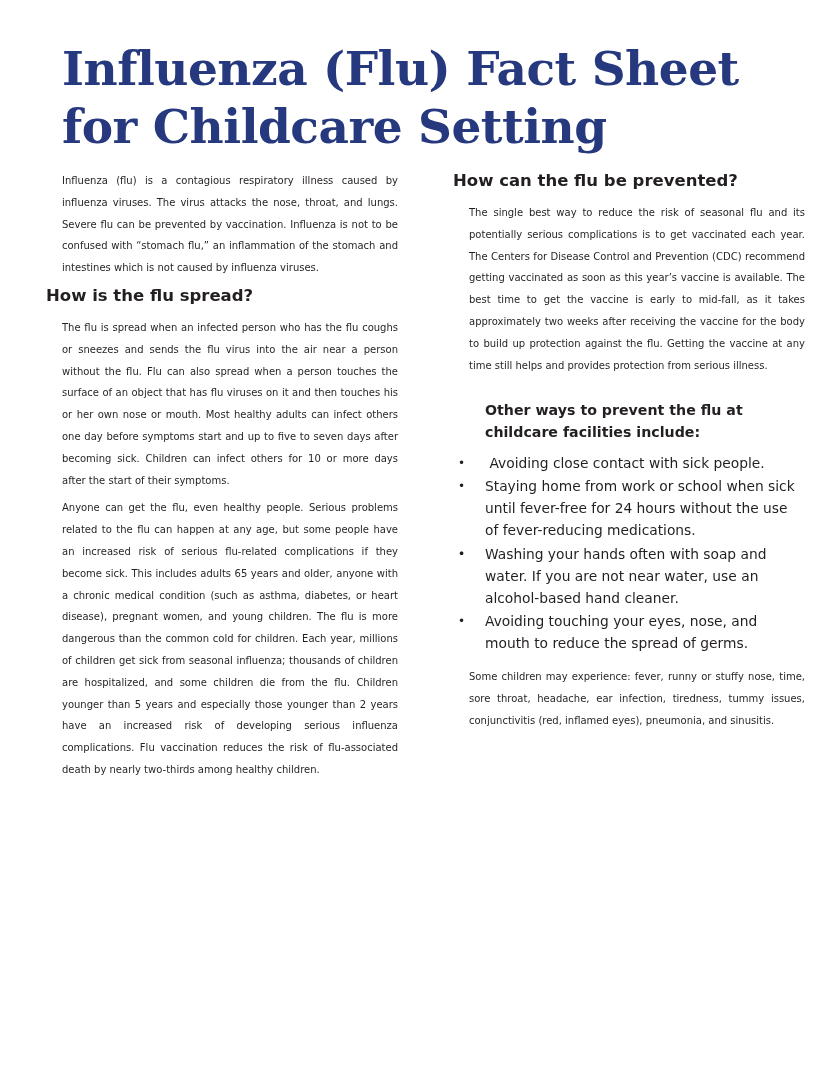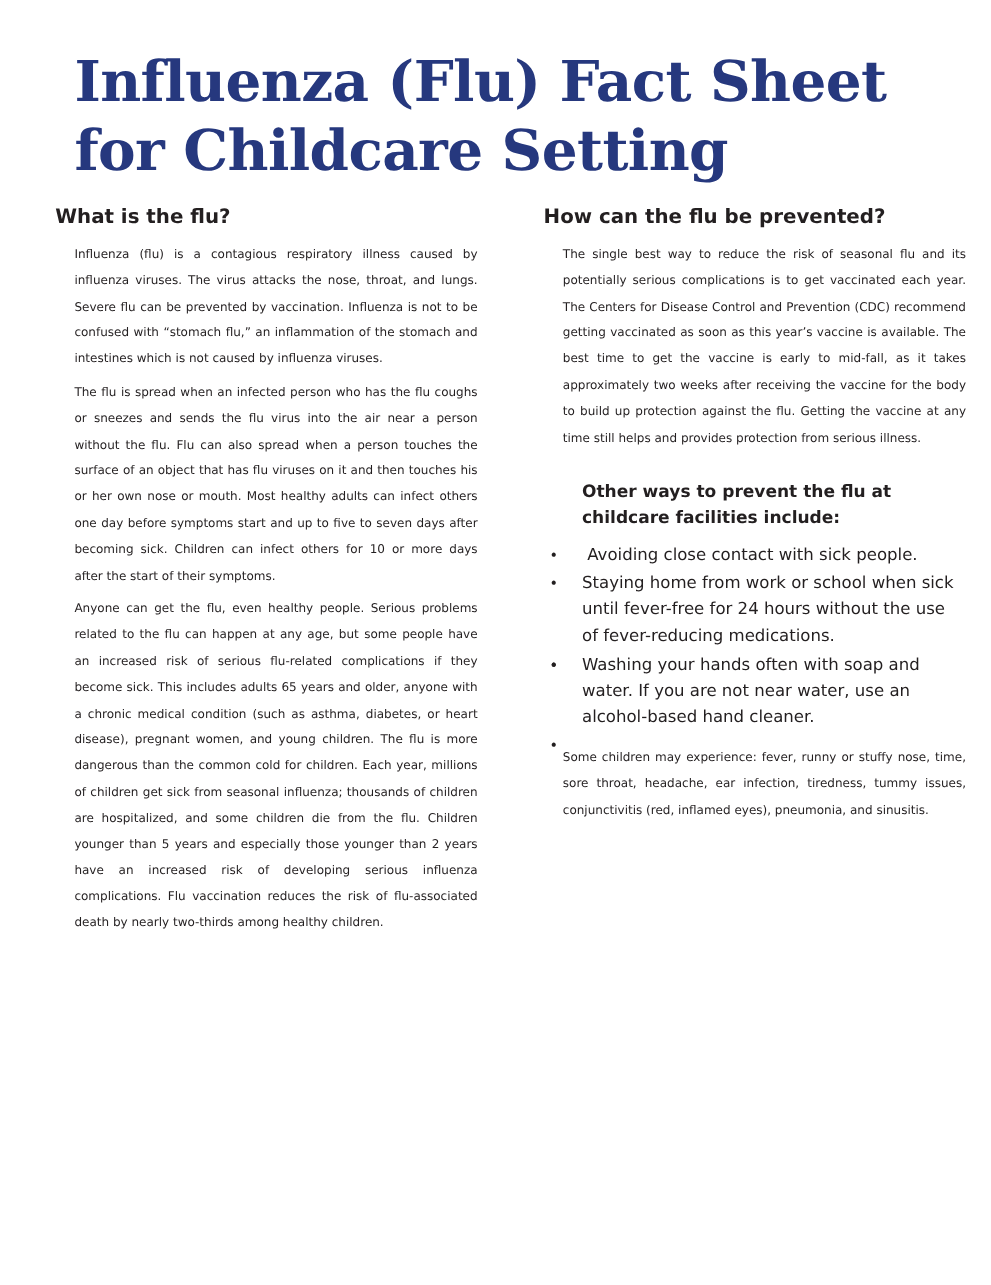--- a/index.html
+++ b/index.html
@@ -16,40 +16,40 @@
     .bullet { position: absolute; left: 5px; top: 0; font-size: 12px; }
     .sec { margin-bottom: 4px; }
   </style>
 </head>
 <body>
 
 <h1 class="title">Influenza (Flu) Fact Sheet for Childcare Setting</h1>
 
 <div class="col col-left">
   <div class="sec">
-    <h2>What is the flu?</h2>
     <p>Influenza (flu) is a contagious respiratory illness caused by influenza viruses. The virus attacks the nose, throat, and lungs. Severe flu can be prevented by vaccination. Influenza is not to be confused with “stomach flu,” an inflammation of the stomach and intestines which is not caused by influenza viruses.</p>
   </div>
   <div class="sec">
+    <h2>How is the flu spread?</h2>
     <p>The flu is spread when an infected person who has the flu coughs or sneezes and sends the flu virus into the air near a person without the flu. Flu can also spread when a person touches the surface of an object that has flu viruses on it and then touches his or her own nose or mouth. Most healthy adults can infect others one day before symptoms start and up to five to seven days after becoming sick. Children can infect others for 10 or more days after the start of their symptoms.</p>
   </div>
   <div class="sec">
     <p>Anyone can get the flu, even healthy people. Serious problems related to the flu can happen at any age, but some people have an increased risk of serious flu-related complications if they become sick. This includes adults 65 years and older, anyone with a chronic medical condition (such as asthma, diabetes, or heart disease), pregnant women, and young children. The flu is more dangerous than the common cold for children. Each year, millions of children get sick from seasonal influenza; thousands of children are hospitalized, and some children die from the flu. Children younger than 5 years and especially those younger than 2 years have an increased risk of developing serious influenza complications. Flu vaccination reduces the risk of flu-associated death by nearly two-thirds among healthy children.</p>
   </div>
 </div>
 
 <div class="col col-right">
   <div class="sec">
     <h2>How can the flu be prevented?</h2>
     <p>The single best way to reduce the risk of seasonal flu and its potentially serious complications is to get vaccinated each year. The Centers for Disease Control and Prevention (CDC) recommend getting vaccinated as soon as this year’s vaccine is available. The best time to get the vaccine is early to mid-fall, as it takes approximately two weeks after receiving the vaccine for the body to build up protection against the flu. Getting the vaccine at any time still helps and provides protection from serious illness.</p>
     <div class="sub">Other ways to prevent the flu at childcare facilities include:</div>
     <ul>
       <li><span class="bullet">•</span><span style="white-space:pre-wrap"> Avoiding close contact with sick people.</span></li>
       <li><span class="bullet">•</span><span>Staying home from work or school when sick until fever-free for 24 hours without the use of fever-reducing medications.</span></li>
       <li><span class="bullet">•</span></li>
       <li><span class="bullet">•</span><span>Washing your hands often with soap and water. If you are not near water, use an alcohol-based hand cleaner.</span></li>
-      <li><span class="bullet">•</span></li>
+      <li><span class="bullet">•</span><span>Avoiding touching your eyes, nose, and mouth to reduce the spread of germs.</span></li>
     </ul>
   </div>
   <div class="sec">
     <p>Some children may experience: fever, runny or stuffy nose, time, sore throat, headache, ear infection, tiredness, tummy issues, conjunctivitis (red, inflamed eyes), pneumonia, and sinusitis.</p>
   </div>
 </div>
 
 </body></html>

